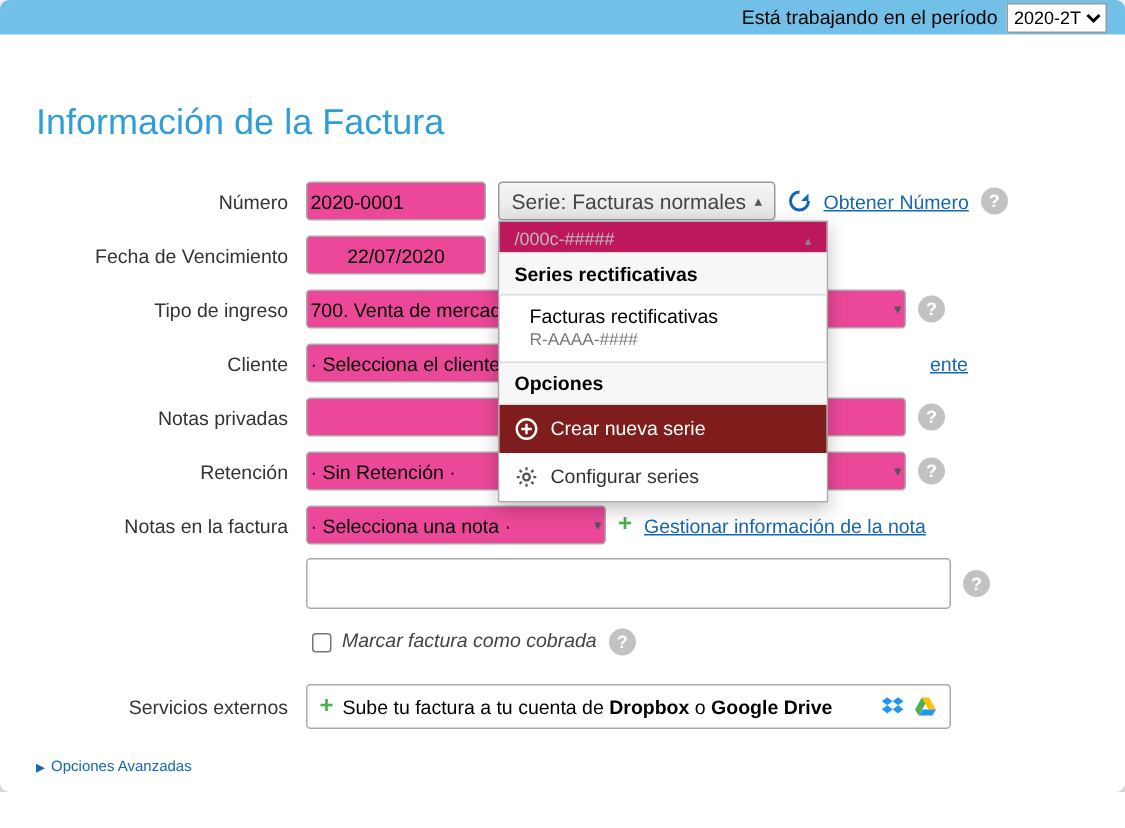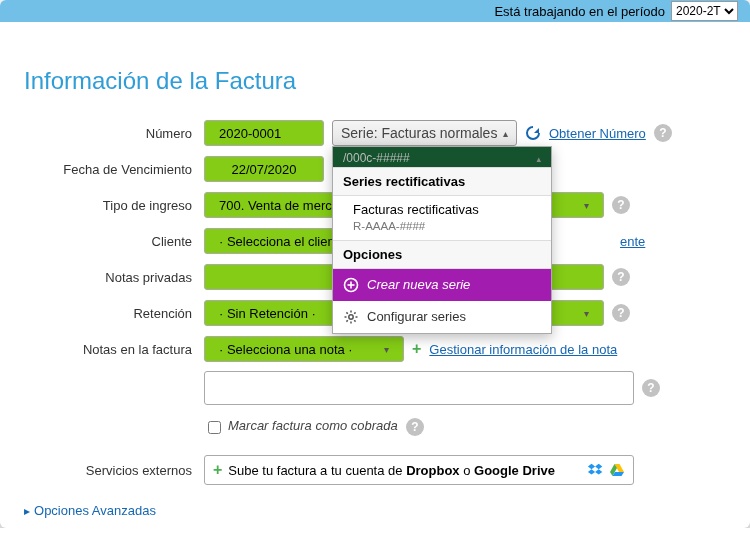--- a/index.html
+++ b/index.html
@@ -10,48 +10,48 @@
   .topbar select { font-size: 12px; height: 20px; border: 1px solid #999; background: #fff; }
 
   .content { padding: 18px 24px 10px 24px; position: relative; flex: 1; }
   h1.title { color: #2f9dd7; font-size: 24px; font-weight: 400; margin: 10px 0 24px 0; }
 
   .row { display: flex; align-items: center; margin-bottom: 8px; min-height: 28px; }
   .label { width: 180px; text-align: right; padding-right: 12px; font-size: 13px; color: #333; }
   .field { flex: 1; display: flex; align-items: center; gap: 8px; font-size: 13px; }
 
   input[type=text], select.wide, .fake-select, .fake-input {
-    height: 26px; border: 1px solid #aaa; border-radius: 3px; padding: 0 14px; font-size: 13px; background: #84cc16;
+    height: 26px; border: 1px solid #aaa; border-radius: 3px; padding: 0 2px; font-size: 13px; background: #ec4899;
   }
   .fake-select { display: inline-flex; align-items: center; justify-content: space-between; cursor: pointer; }
   .fake-select::after { content: "▾"; font-size: 10px; color: #555; margin-left: 6px; }
 
   .btn-gray { background: #8a8a8a; color: #fff; border: 1px solid #777; border-radius: 3px; height: 26px; padding: 0 8px; font-size: 12px; cursor: pointer; }
   a.link { color: #1566b3; text-decoration: underline; font-size: 13px; }
   .help { width: 18px; height: 18px; border-radius: 50%; background: #c2c2c2; color: #fff; font-weight: bold; display: inline-flex; align-items: center; justify-content: center; font-size: 12px; cursor: help; flex: 0 0 auto; }
   .refresh-icon { display: inline-flex; width: 16px; height: 16px; }
   .plus-green { color: #4caf50; font-weight: bold; font-size: 16px; line-height: 1; }
   .chk { display: flex; align-items: flex-start; gap: 4px; font-style: italic; font-size: 13px; color: #444; }
   .external-box { border: 1px solid #aaa; border-radius: 3px; padding: 6px 8px; width: 430px; display: flex; align-items: center; gap: 6px; font-size: 13px; }
   .serv-icon { width: 16px; height: 16px; display: inline-block; }
-  .advanced { display: flex; align-items: center; gap: 4px; color: #1566b3; font-size: 13px; margin-top: 18px; cursor: pointer; }
+  .advanced { display: flex; align-items: center; gap: 4px; color: #1566b3; font-size: 10px; margin-top: 18px; cursor: pointer; }
   .triangle::before { content: "▸"; color: #1566b3; font-size: 12px; }
 
   
   .serie-wrap { position: relative; display: inline-block; }
   .serie-btn { width: 185px; height: 26px; border: 1px solid #999; background: linear-gradient(#f5f5f5,#e5e5e5); border-radius: 3px; display: flex; align-items: center; justify-content: space-between; padding: 0 8px; font-size: 14px; color: #444; cursor: pointer; }
   .serie-btn::after { content: "▴"; font-size: 10px; color: #555; }
   .serie-panel { position: absolute; top: 26px; left: 0; width: 220px; background: #fff; border: 1px solid #aaa; box-shadow: 0 4px 12px rgba(0,0,0,.25); z-index: 20; }
-  .sp-faded { padding: 4px 10px 2px 10px; font-size: 12px; color: #bbb; background: #14532d; display:flex; justify-content:space-between; align-items:flex-start;}
+  .sp-faded { padding: 4px 10px 2px 10px; font-size: 12px; color: #bbb; background: #be185d; display:flex; justify-content:space-between; align-items:flex-start;}
   .sp-faded .scroll-up::after{content:"▴"; font-size:9px; color:#888;}
   .sp-head { padding: 6px 10px; font-size: 13px; font-weight: bold; background: #f7f7f7; border-top: 1px solid #ddd; border-bottom: 1px solid #ddd; }
   .sp-item { padding: 6px 20px; font-size: 13px; line-height: 1.3; cursor: pointer; }
   .sp-sub { font-size: 11.5px; color: #777; }
   .sp-action { padding: 8px 10px; font-size: 13px; display: flex; align-items: center; gap: 8px; cursor: pointer; }
-  .sp-action.blue { background: #a21caf; color: #fff; font-style: italic; }
+  .sp-action.blue { background: #7f1d1d; color: #fff; }
   .sp-action.blue svg circle{stroke:#fff;} .sp-action.blue svg line{stroke:#fff;}
   .sp-action.gray { background: #fff; color: #333; }
   svg { display: block; }
   .textarea-box { width: 430px; height: 34px; border: 1px solid #aaa; border-radius: 3px; }
   .note-row .fake-select{ width:200px; }
 </style>
 </head>
 <body>
 
 <div class="frame">

